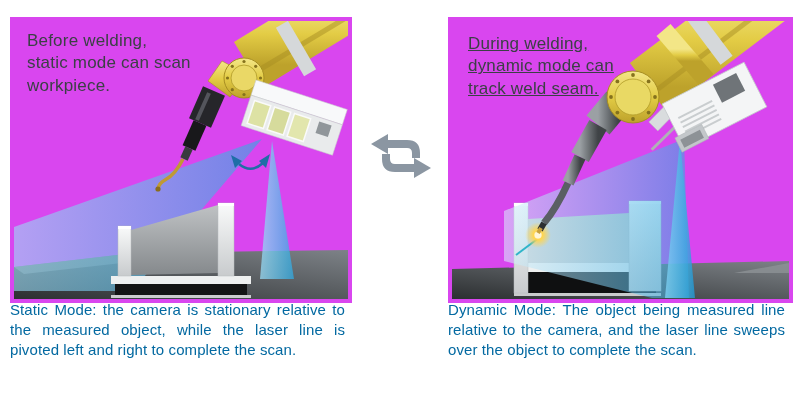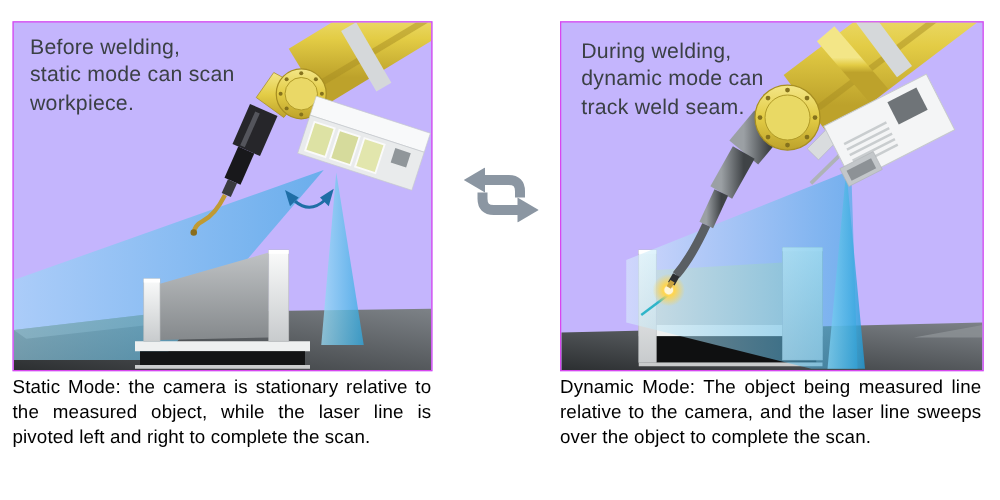--- a/index.html
+++ b/index.html
@@ -1,25 +1,25 @@
 <!DOCTYPE html>
 <html><head>
 <meta charset="utf-8">
 <style>
   html,body{margin:0;padding:0;background:#fff;}
   #stage{position:relative;width:800px;height:400px;background:#ffffff;overflow:hidden;
          font-family:"Liberation Sans", sans-serif;}
-  .panel{position:absolute;border:1px solid #d946ef;background:#c4b5fd;overflow:hidden;}
+  .panel{position:absolute;border:4px solid #d946ef;background:#d946ef;overflow:hidden;}
   #panel-left{left:10px;top:17px;width:334px;height:278px;}
   #panel-right{left:448px;top:17px;width:337px;height:278px;}
   .scene{position:absolute;left:0;top:0;width:100%;height:100%;display:block;}
   .heading{position:absolute;left:13px;top:9px;font-size:17px;line-height:1.32;
            color:#3b4045;white-space:pre-line;z-index:3;letter-spacing:.2px;}
-  #panel-right .heading{left:16px;top:12px;}
-  .caption{position:absolute;font-size:15px;line-height:20px;color:#000000;
+  #panel-right .heading{left:16px;top:12px;text-decoration:underline;}
+  .caption{position:absolute;font-size:15px;line-height:20px;color:#0369a1;
            text-align:justify;letter-spacing:.1px;}
   #caption-left{left:10px;top:300px;width:335px;}
   #caption-right{left:448px;top:300px;width:337px;}
   #swap{position:absolute;left:371px;top:134px;width:60px;height:44px;z-index:2;}
 </style>
 </head>
 <body>
 
 <div id="stage">
 

